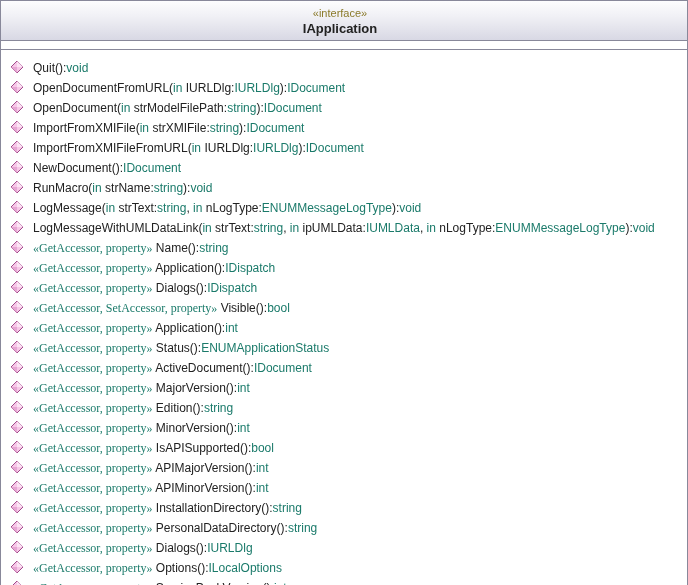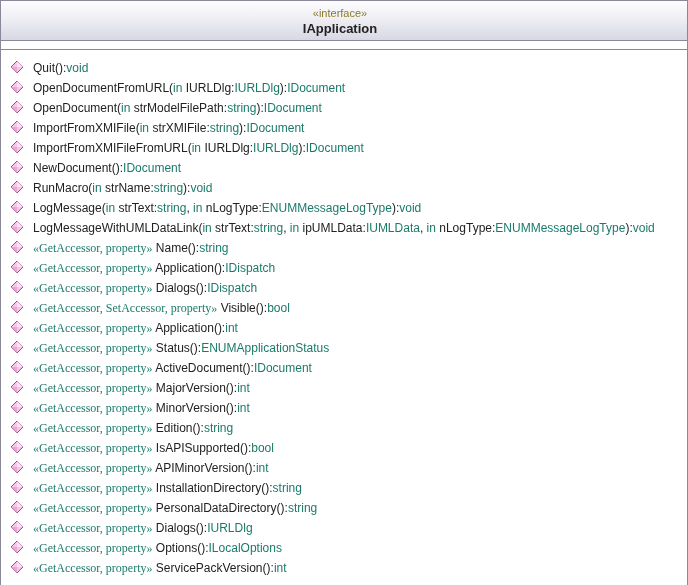--- a/index.html
+++ b/index.html
@@ -249,50 +249,60 @@
         <span><span class="ster">«GetAccessor, property»</span> <span class="name">MajorVersion</span><span class="punc">(</span><span class="punc">):</span><span class="typ">int</span></span>
       </div>
       <div class="row">
         <span class="diamond">
           <svg width="14" height="14" viewBox="0 0 14 14">
             <polygon points="7,1 13,7 7,13 1,7" fill="#f7c7e8" stroke="#a04a8a" stroke-width="1"></polygon>
             <polygon points="7,1 13,7 7,7" fill="#fde4f5"></polygon>
             <polygon points="1,7 7,7 7,13" fill="#e6a7d3"></polygon>
           </svg>
         </span>
+        <span><span class="ster">«GetAccessor, property»</span> <span class="name">Edition</span><span class="punc">(</span><span class="punc">):</span><span class="typ">string</span></span>
+      </div>
+      <div class="row">
+        <span class="diamond">
+          <svg width="14" height="14" viewBox="0 0 14 14">
+            <polygon points="7,1 13,7 7,13 1,7" fill="#f7c7e8" stroke="#a04a8a" stroke-width="1"></polygon>
+            <polygon points="7,1 13,7 7,7" fill="#fde4f5"></polygon>
+            <polygon points="1,7 7,7 7,13" fill="#e6a7d3"></polygon>
+          </svg>
+        </span>
         <span><span class="ster">«GetAccessor, property»</span> <span class="name">MinorVersion</span><span class="punc">(</span><span class="punc">):</span><span class="typ">int</span></span>
       </div>
       <div class="row">
         <span class="diamond">
           <svg width="14" height="14" viewBox="0 0 14 14">
             <polygon points="7,1 13,7 7,13 1,7" fill="#f7c7e8" stroke="#a04a8a" stroke-width="1"></polygon>
             <polygon points="7,1 13,7 7,7" fill="#fde4f5"></polygon>
             <polygon points="1,7 7,7 7,13" fill="#e6a7d3"></polygon>
           </svg>
         </span>
-        <span><span class="ster">«GetAccessor, property»</span> <span class="name">Edition</span><span class="punc">(</span><span class="punc">):</span><span class="typ">string</span></span>
-      </div>
-      <div class="row">
-        <span class="diamond">
-          <svg width="14" height="14" viewBox="0 0 14 14">
-            <polygon points="7,1 13,7 7,13 1,7" fill="#f7c7e8" stroke="#a04a8a" stroke-width="1"></polygon>
-            <polygon points="7,1 13,7 7,7" fill="#fde4f5"></polygon>
-            <polygon points="1,7 7,7 7,13" fill="#e6a7d3"></polygon>
-          </svg>
-        </span>
         <span><span class="ster">«GetAccessor, property»</span> <span class="name">IsAPISupported</span><span class="punc">(</span><span class="punc">):</span><span class="typ">bool</span></span>
       </div>
       <div class="row">
         <span class="diamond">
           <svg width="14" height="14" viewBox="0 0 14 14">
             <polygon points="7,1 13,7 7,13 1,7" fill="#f7c7e8" stroke="#a04a8a" stroke-width="1"></polygon>
             <polygon points="7,1 13,7 7,7" fill="#fde4f5"></polygon>
             <polygon points="1,7 7,7 7,13" fill="#e6a7d3"></polygon>
           </svg>
         </span>
+        <span><span class="ster">«GetAccessor, property»</span> <span class="name">APIMajorVersion</span><span class="punc">(</span><span class="punc">):</span><span class="typ">int</span></span>
+      </div>
+      <div class="row">
+        <span class="diamond">
+          <svg width="14" height="14" viewBox="0 0 14 14">
+            <polygon points="7,1 13,7 7,13 1,7" fill="#f7c7e8" stroke="#a04a8a" stroke-width="1"></polygon>
+            <polygon points="7,1 13,7 7,7" fill="#fde4f5"></polygon>
+            <polygon points="1,7 7,7 7,13" fill="#e6a7d3"></polygon>
+          </svg>
+        </span>
         <span><span class="ster">«GetAccessor, property»</span> <span class="name">APIMinorVersion</span><span class="punc">(</span><span class="punc">):</span><span class="typ">int</span></span>
       </div>
       <div class="row">
         <span class="diamond">
           <svg width="14" height="14" viewBox="0 0 14 14">
             <polygon points="7,1 13,7 7,13 1,7" fill="#f7c7e8" stroke="#a04a8a" stroke-width="1"></polygon>
             <polygon points="7,1 13,7 7,7" fill="#fde4f5"></polygon>
             <polygon points="1,7 7,7 7,13" fill="#e6a7d3"></polygon>
           </svg>
         </span>

